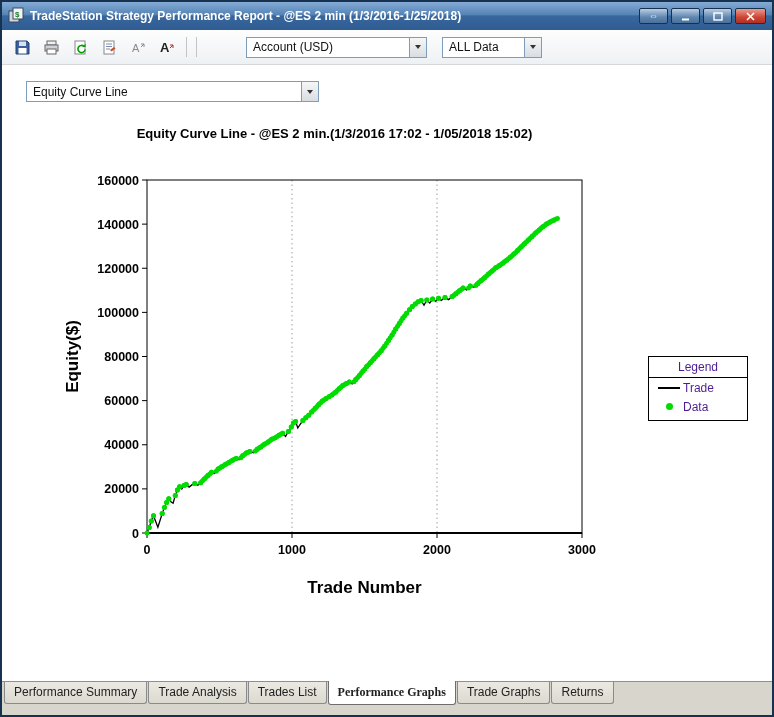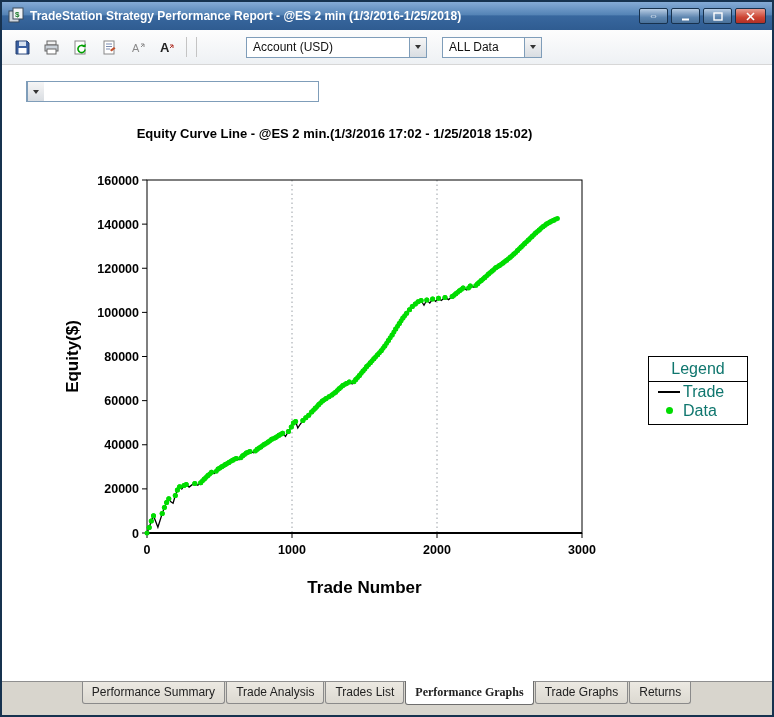--- a/index.html
+++ b/index.html
@@ -48,32 +48,32 @@
   .chart-title{
     position:absolute; top:61px; left:0; width:665px; text-align:center;
     font-size:13px; font-weight:bold; color:#000;
   }
   .plot-svg{ position:absolute; left:0; top:0; width:772px; height:560px; }
   .tick{ font:bold 12.5px "Liberation Sans", sans-serif; fill:#000; }
   .axis-label{ font:bold 17px "Liberation Sans", sans-serif; fill:#000; }
   
   .legend-box{
     position:absolute; left:646px; top:291px; width:100px; border:1px solid #000; background:#fff;
-    font-size:16px; color:#0f766e;
+    font-size:12px; color:#4c1d95;
   }
   .legend-title{ text-align:center; padding:3px 0 3px; border-bottom:1px solid #000; }
   .legend-entry{ display:flex; align-items:center; height:19px; padding:0 6px; }
   .legend-sample{ width:28px; display:flex; align-items:center; justify-content:center; flex:0 0 28px; }
   .legend-line{ width:22px; height:2px; }
   .legend-dot{ width:7px; height:7px; border-radius:50%; }
   .legend-entry:last-child{ margin-bottom:4px; }
   
   .tabstrip{
     height:24px; flex:0 0 24px; background:#d8d5cd; border-top:1px solid #8f8f8f;
-    display:flex; align-items:flex-start; padding:0 2px;justify-content:center;
+    display:flex; align-items:flex-start; padding:0 2px;
   }
   .tab{
     font-size:12px; color:#222; padding:3px 9px 4px; background:linear-gradient(#ece9e2,#dcd9d1);
     border:1px solid #8a8a8a; border-top:none; margin-right:1px; border-radius:0 0 3px 3px;
     white-space:nowrap; cursor:default;
   }
   .tab.active{ background:#ffffff; font-weight:bold; position:relative; top:-1px; padding-top:4px; border-color:#6e6e6e;font-family:Liberation Serif, serif; }
   .statusbar{ height:10px; flex:1; background:#d8d5cd; }
 </style>
 </head>
@@ -168,26 +168,27 @@
       <span class="combo-value">ALL Data</span>
       <span class="combo-btn">
           <span class="tri"></span>
         </span>
     </div>
   </div>
 
   <div class="content">
 
     <div class="combo combo-graph">
+      <span class="combo-value">Equity Curve Line</span>
       <span class="combo-btn">
           <span class="tri"></span>
         </span>
     </div>
 
-    <div class="chart-title">Equity Curve Line - @ES 2 min.(1/3/2016 17:02 - 1/25/2018 15:02)</div>
+    <div class="chart-title">Equity Curve Line - @ES 2 min.(1/3/2016 17:02 - 1/05/2018 15:02)</div>
 
     <svg id="plot" class="plot-svg" viewBox="0 0 772 560">
         <line x1="290" y1="115" x2="290" y2="468" stroke="#9aa0a6" stroke-width="1" stroke-dasharray="1.5 3"></line>
         <line x1="435" y1="115" x2="435" y2="468" stroke="#9aa0a6" stroke-width="1" stroke-dasharray="1.5 3"></line>
         <rect x="145" y="115" width="435" height="353" fill="none" stroke="#000" stroke-width="1"></rect>
         <line x1="145" y1="468" x2="580" y2="468" stroke="#000" stroke-width="2"></line>
         <line x1="140" y1="468" x2="145" y2="468" stroke="#000" stroke-width="1"></line>
         <text x="137" y="472.5" text-anchor="end" class="tick">0</text>
         <line x1="140" y1="423.875" x2="145" y2="423.875" stroke="#000" stroke-width="1"></line>
         <text x="137" y="428.375" text-anchor="end" class="tick">20000</text>

